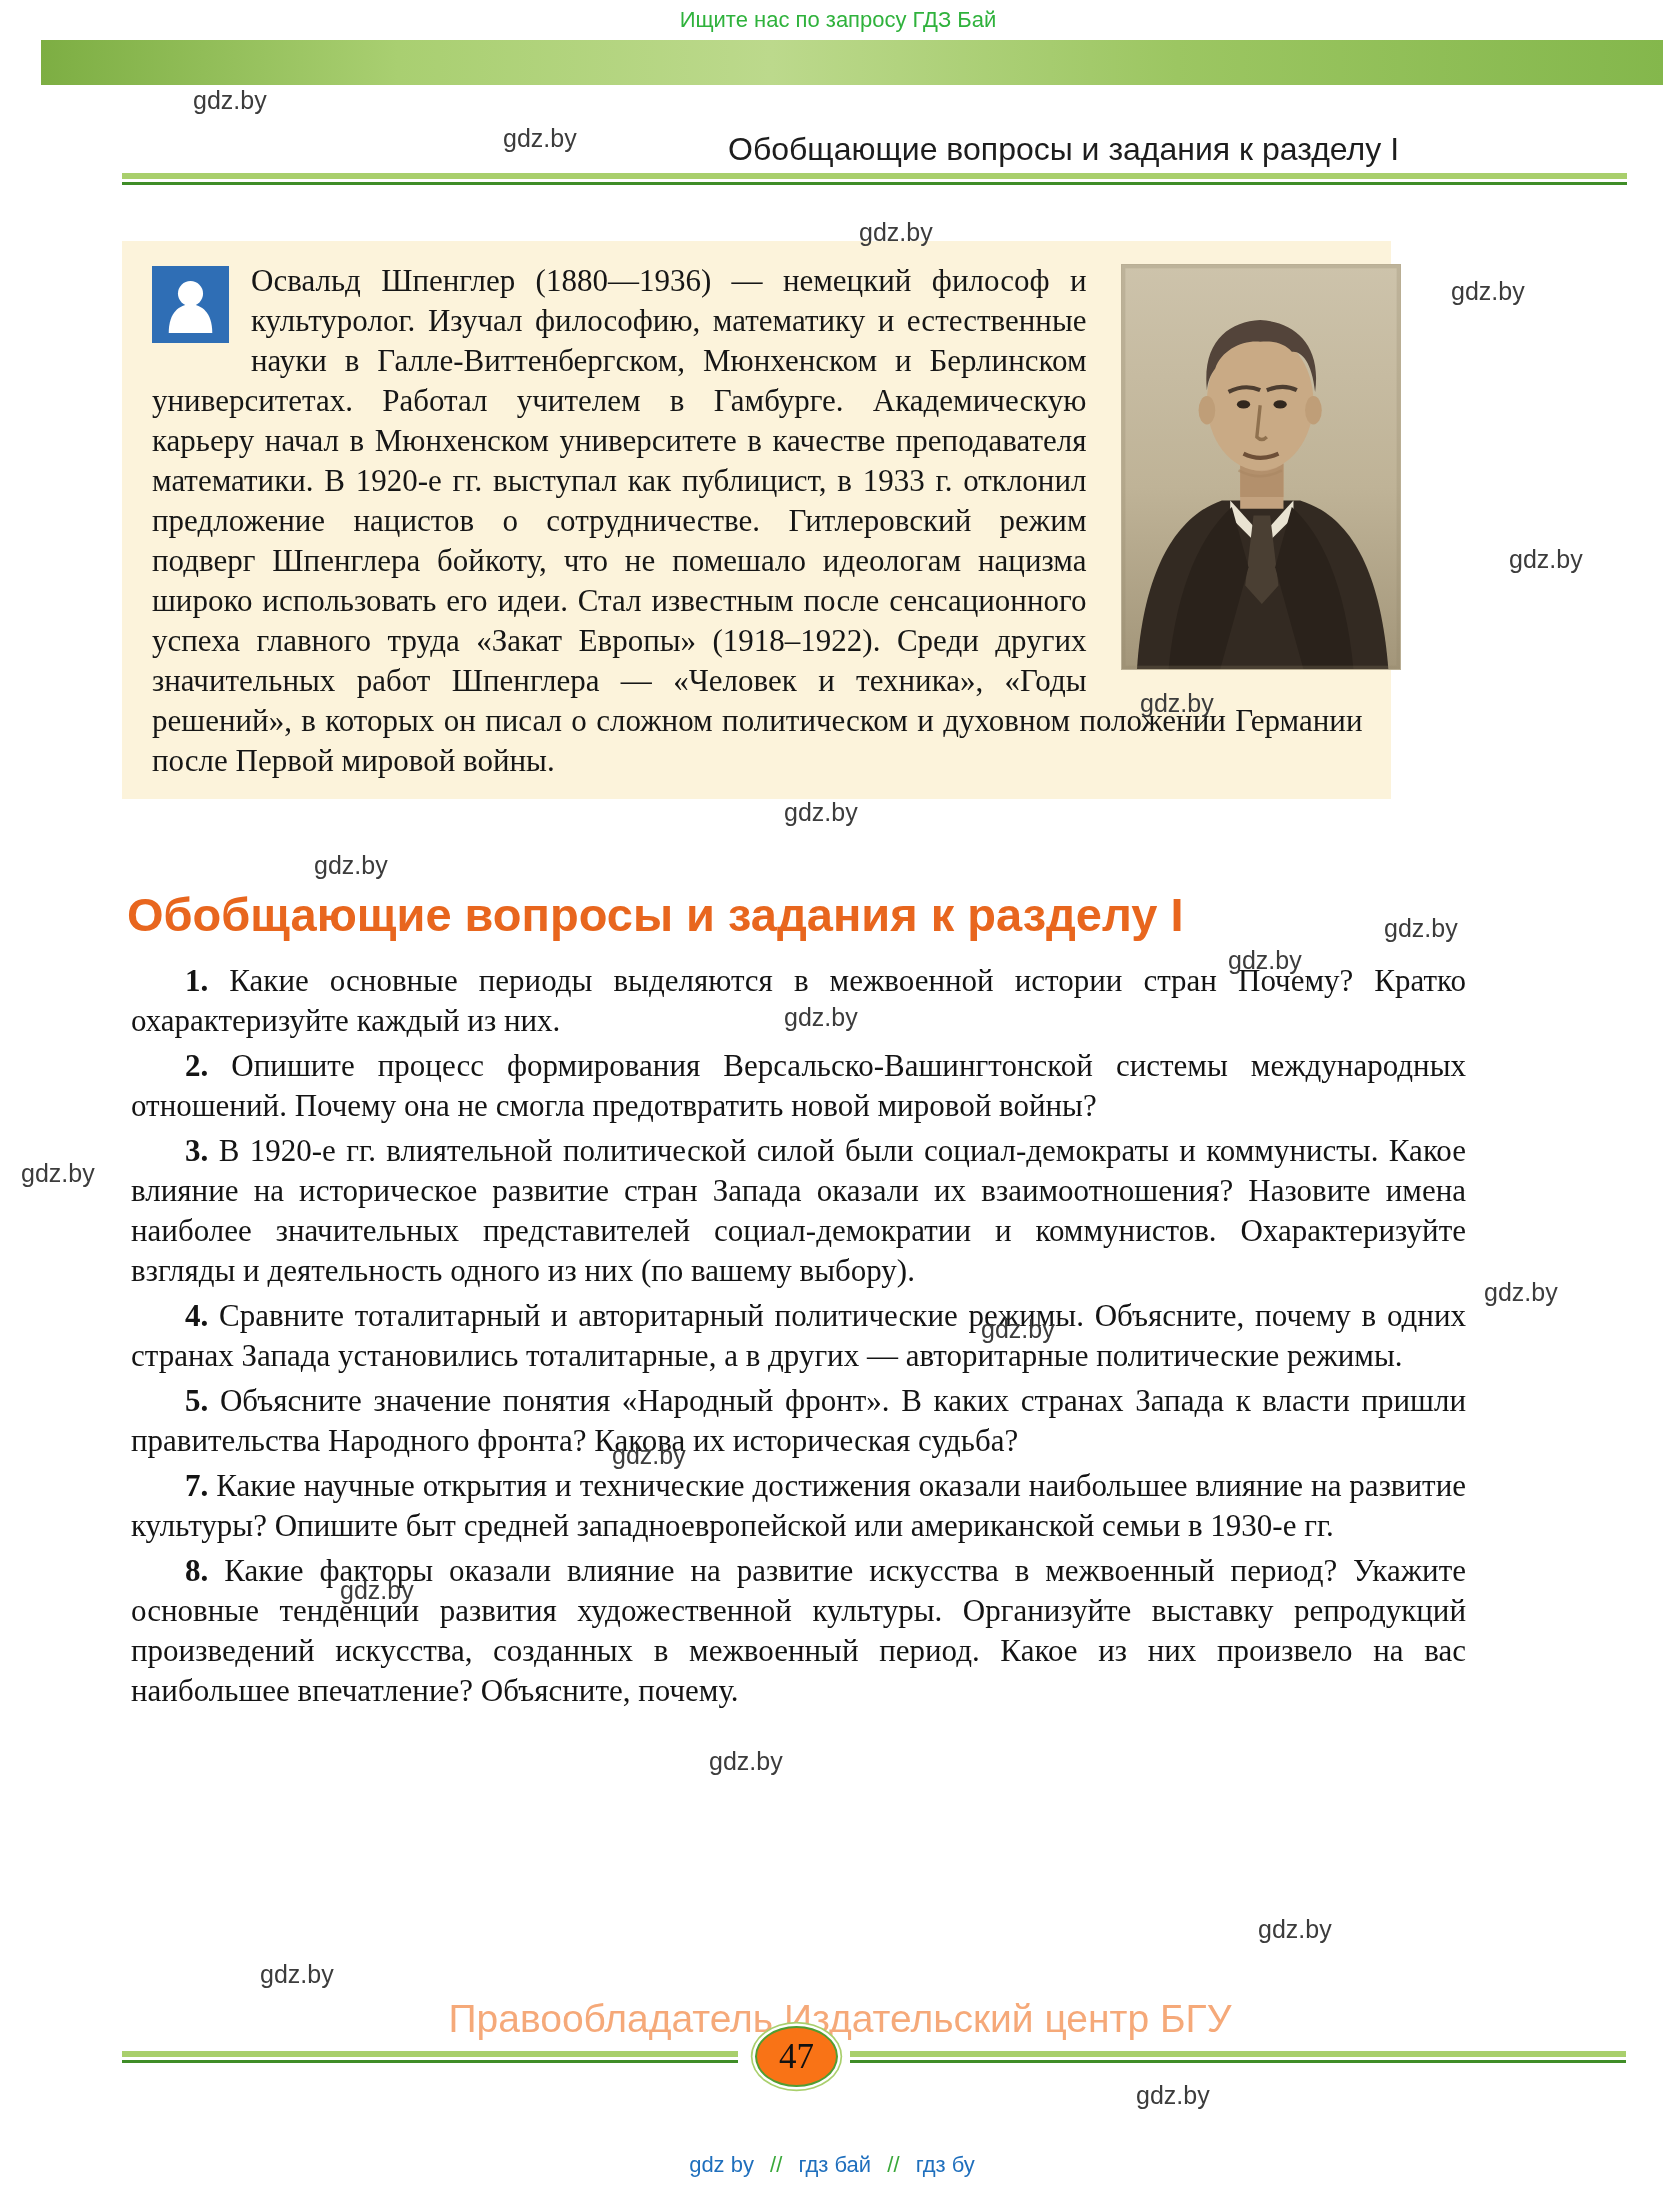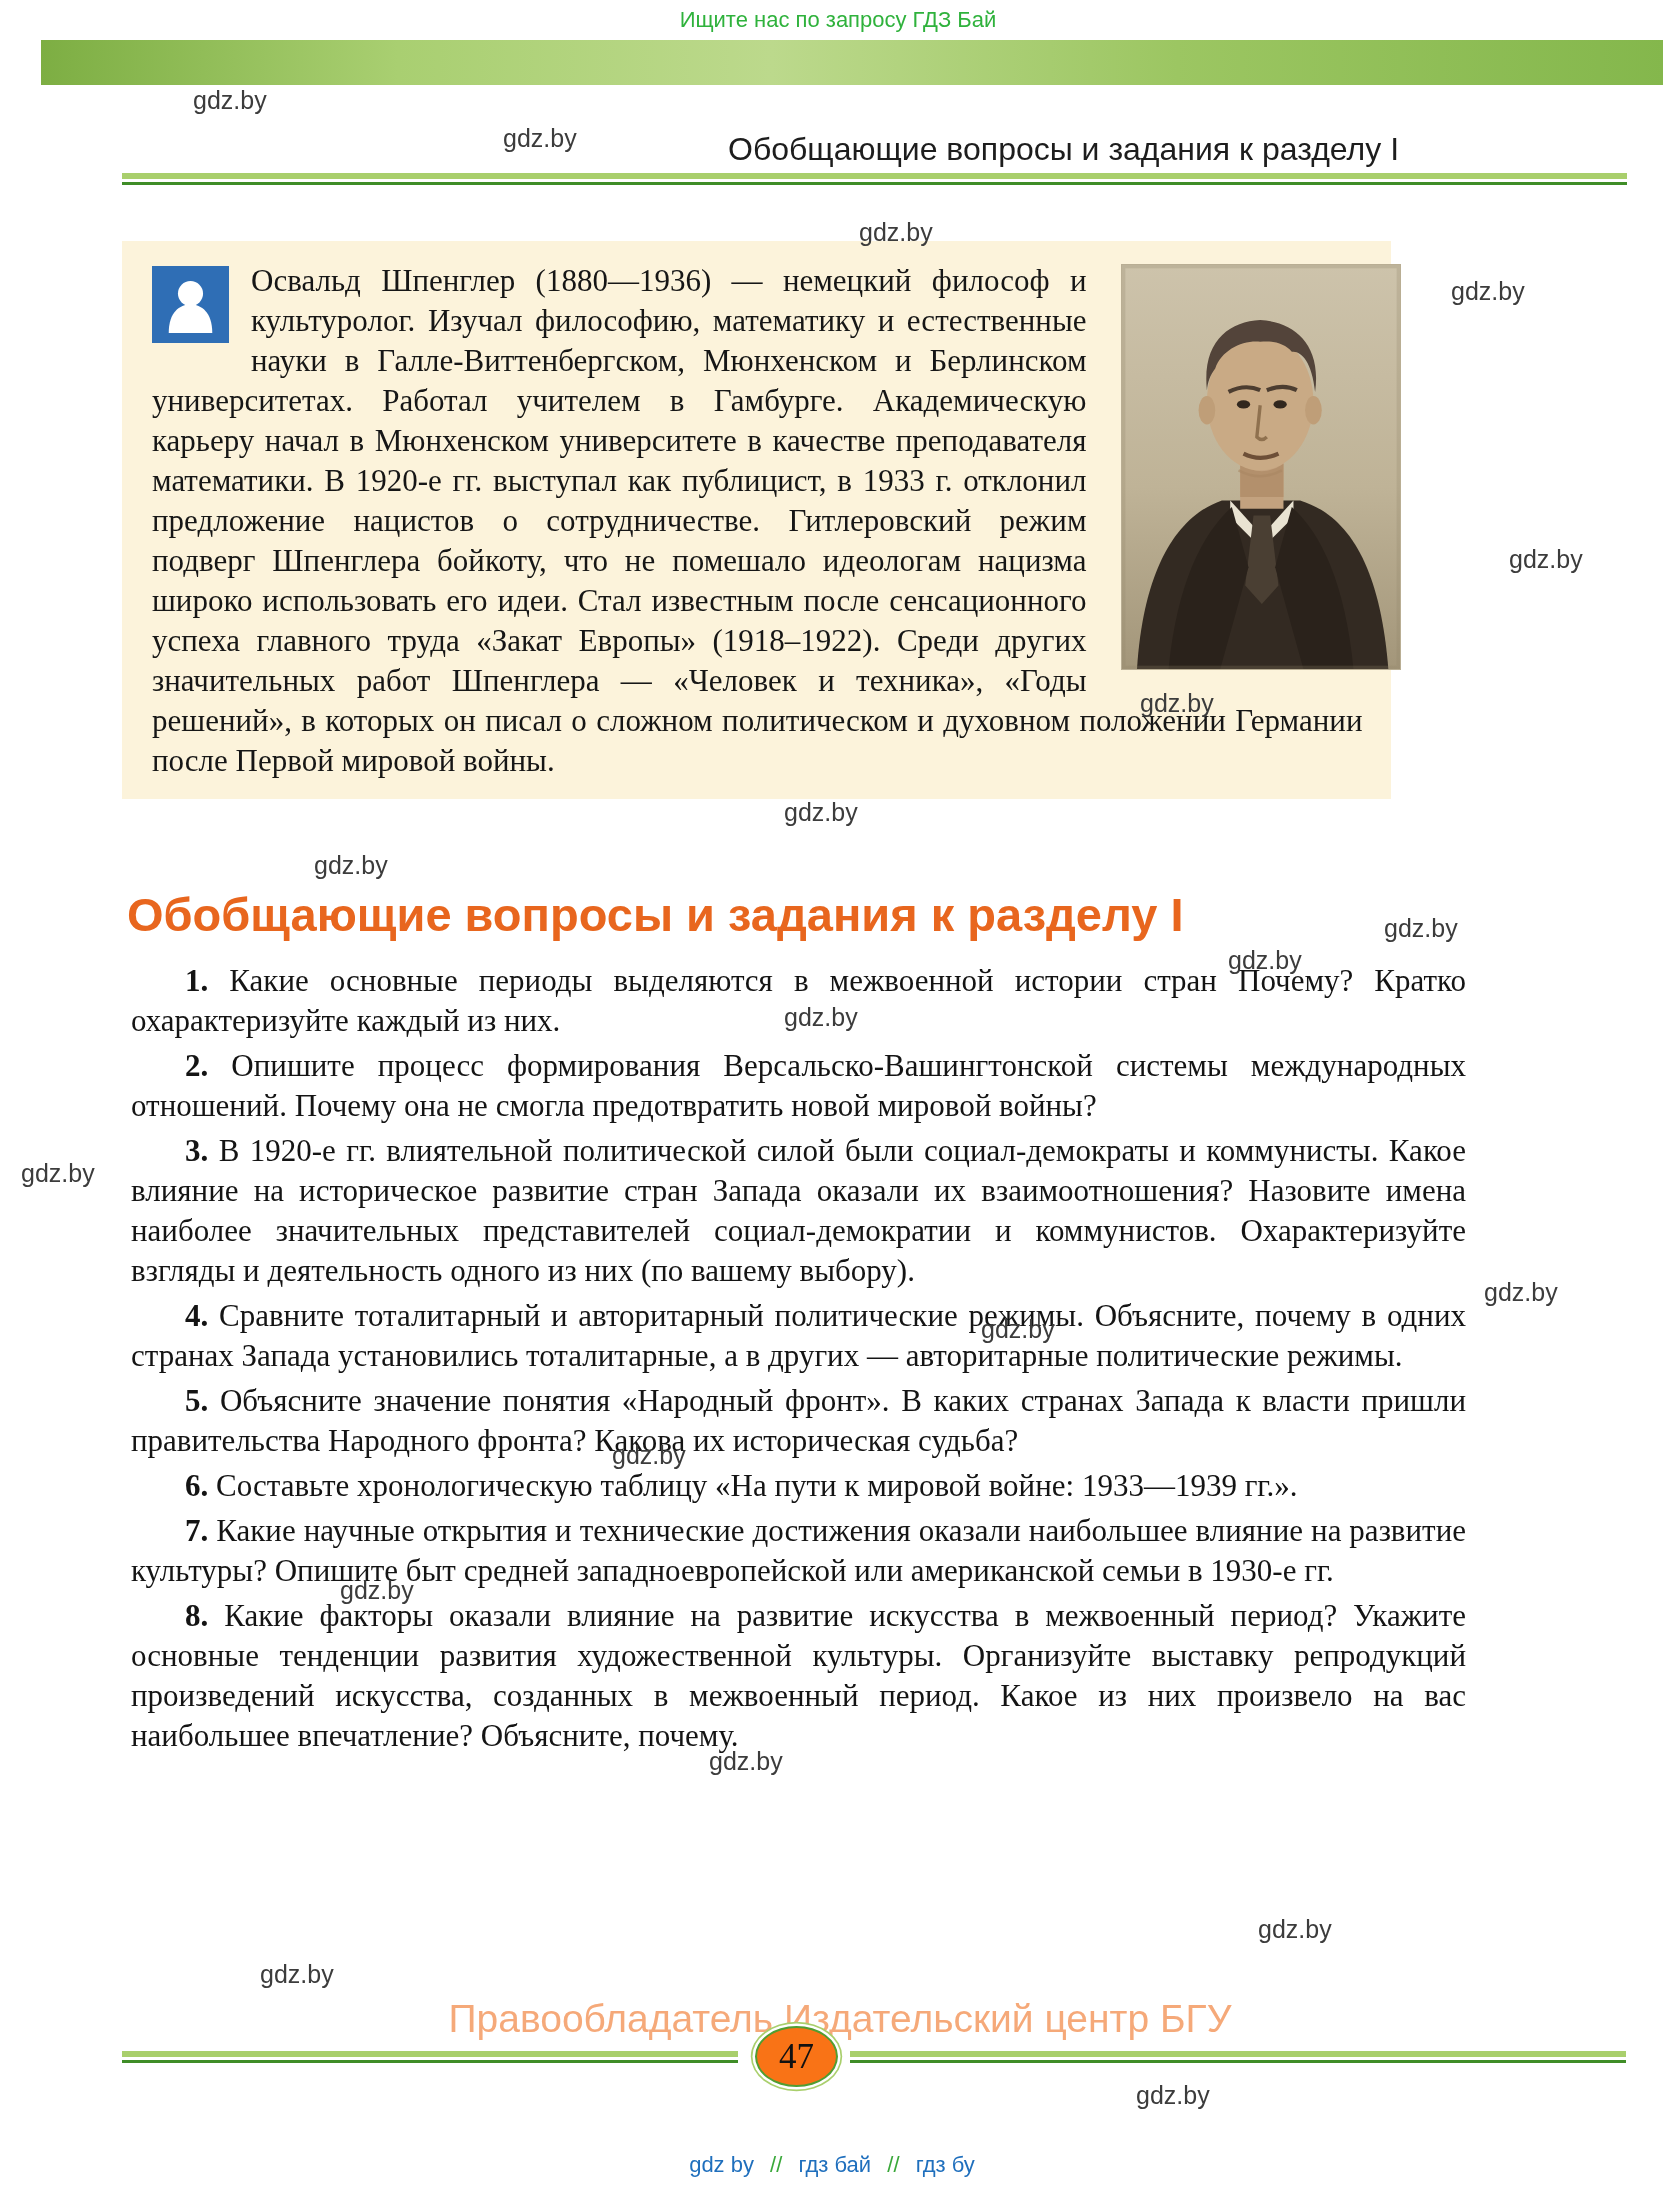--- a/index.html
+++ b/index.html
@@ -145,21 +145,20 @@
   </div>
 
   <div class="section-heading">Обобщающие вопросы и задания к разделу I</div>
 
   <div class="questions">
     <p><span class="q-num">1.</span> <span>Какие основные периоды выделяются в межвоенной истории стран Почему? Кратко охарактеризуйте каждый из них.</span></p>
     <p><span class="q-num">2.</span> <span>Опишите процесс формирования Версальско-Вашингтонской системы международных отношений. Почему она не смогла предотвратить новой мировой войны?</span></p>
     <p><span class="q-num">3.</span> <span>В 1920-е гг. влиятельной политической силой были социал-демократы и коммунисты. Какое влияние на историческое развитие стран Запада оказали их взаимоотношения? Назовите имена наиболее значительных представителей социал-демократии и коммунистов. Охарактеризуйте взгляды и деятельность одного из них (по вашему выбору).</span></p>
     <p><span class="q-num">4.</span> <span>Сравните тоталитарный и авторитарный политические режимы. Объясните, почему в одних странах Запада установились тоталитарные, а в других — авторитарные политические режимы.</span></p>
     <p><span class="q-num">5.</span> <span>Объясните значение понятия «Народный фронт». В каких странах Запада к власти пришли правительства Народного фронта? Какова их историческая судьба?</span></p>
-    <p><span class="q-num">6.</span> <span>Составьте хронологическую таблицу «На пути к мировой войне: 1933—1939 гг.».</span></p>
     <p><span class="q-num">7.</span> <span>Какие научные открытия и технические достижения оказали наибольшее влияние на развитие культуры? Опишите быт средней западноевропейской или американской семьи в 1930-е гг.</span></p>
     <p><span class="q-num">8.</span> <span>Какие факторы оказали влияние на развитие искусства в межвоенный период? Укажите основные тенденции развития художественной культуры. Организуйте выставку репродукций произведений искусства, созданных в межвоенный период. Какое из них произвело на вас наибольшее впечатление? Объясните, почему.</span></p>
   </div>
 
   <div class="copyright">Правообладатель Издательский центр БГУ</div>
   <div class="rule foot-rule-left">
     <div class="r-light"></div>
     <div class="r-dark"></div>
   </div>
   <div class="rule foot-rule-right">

